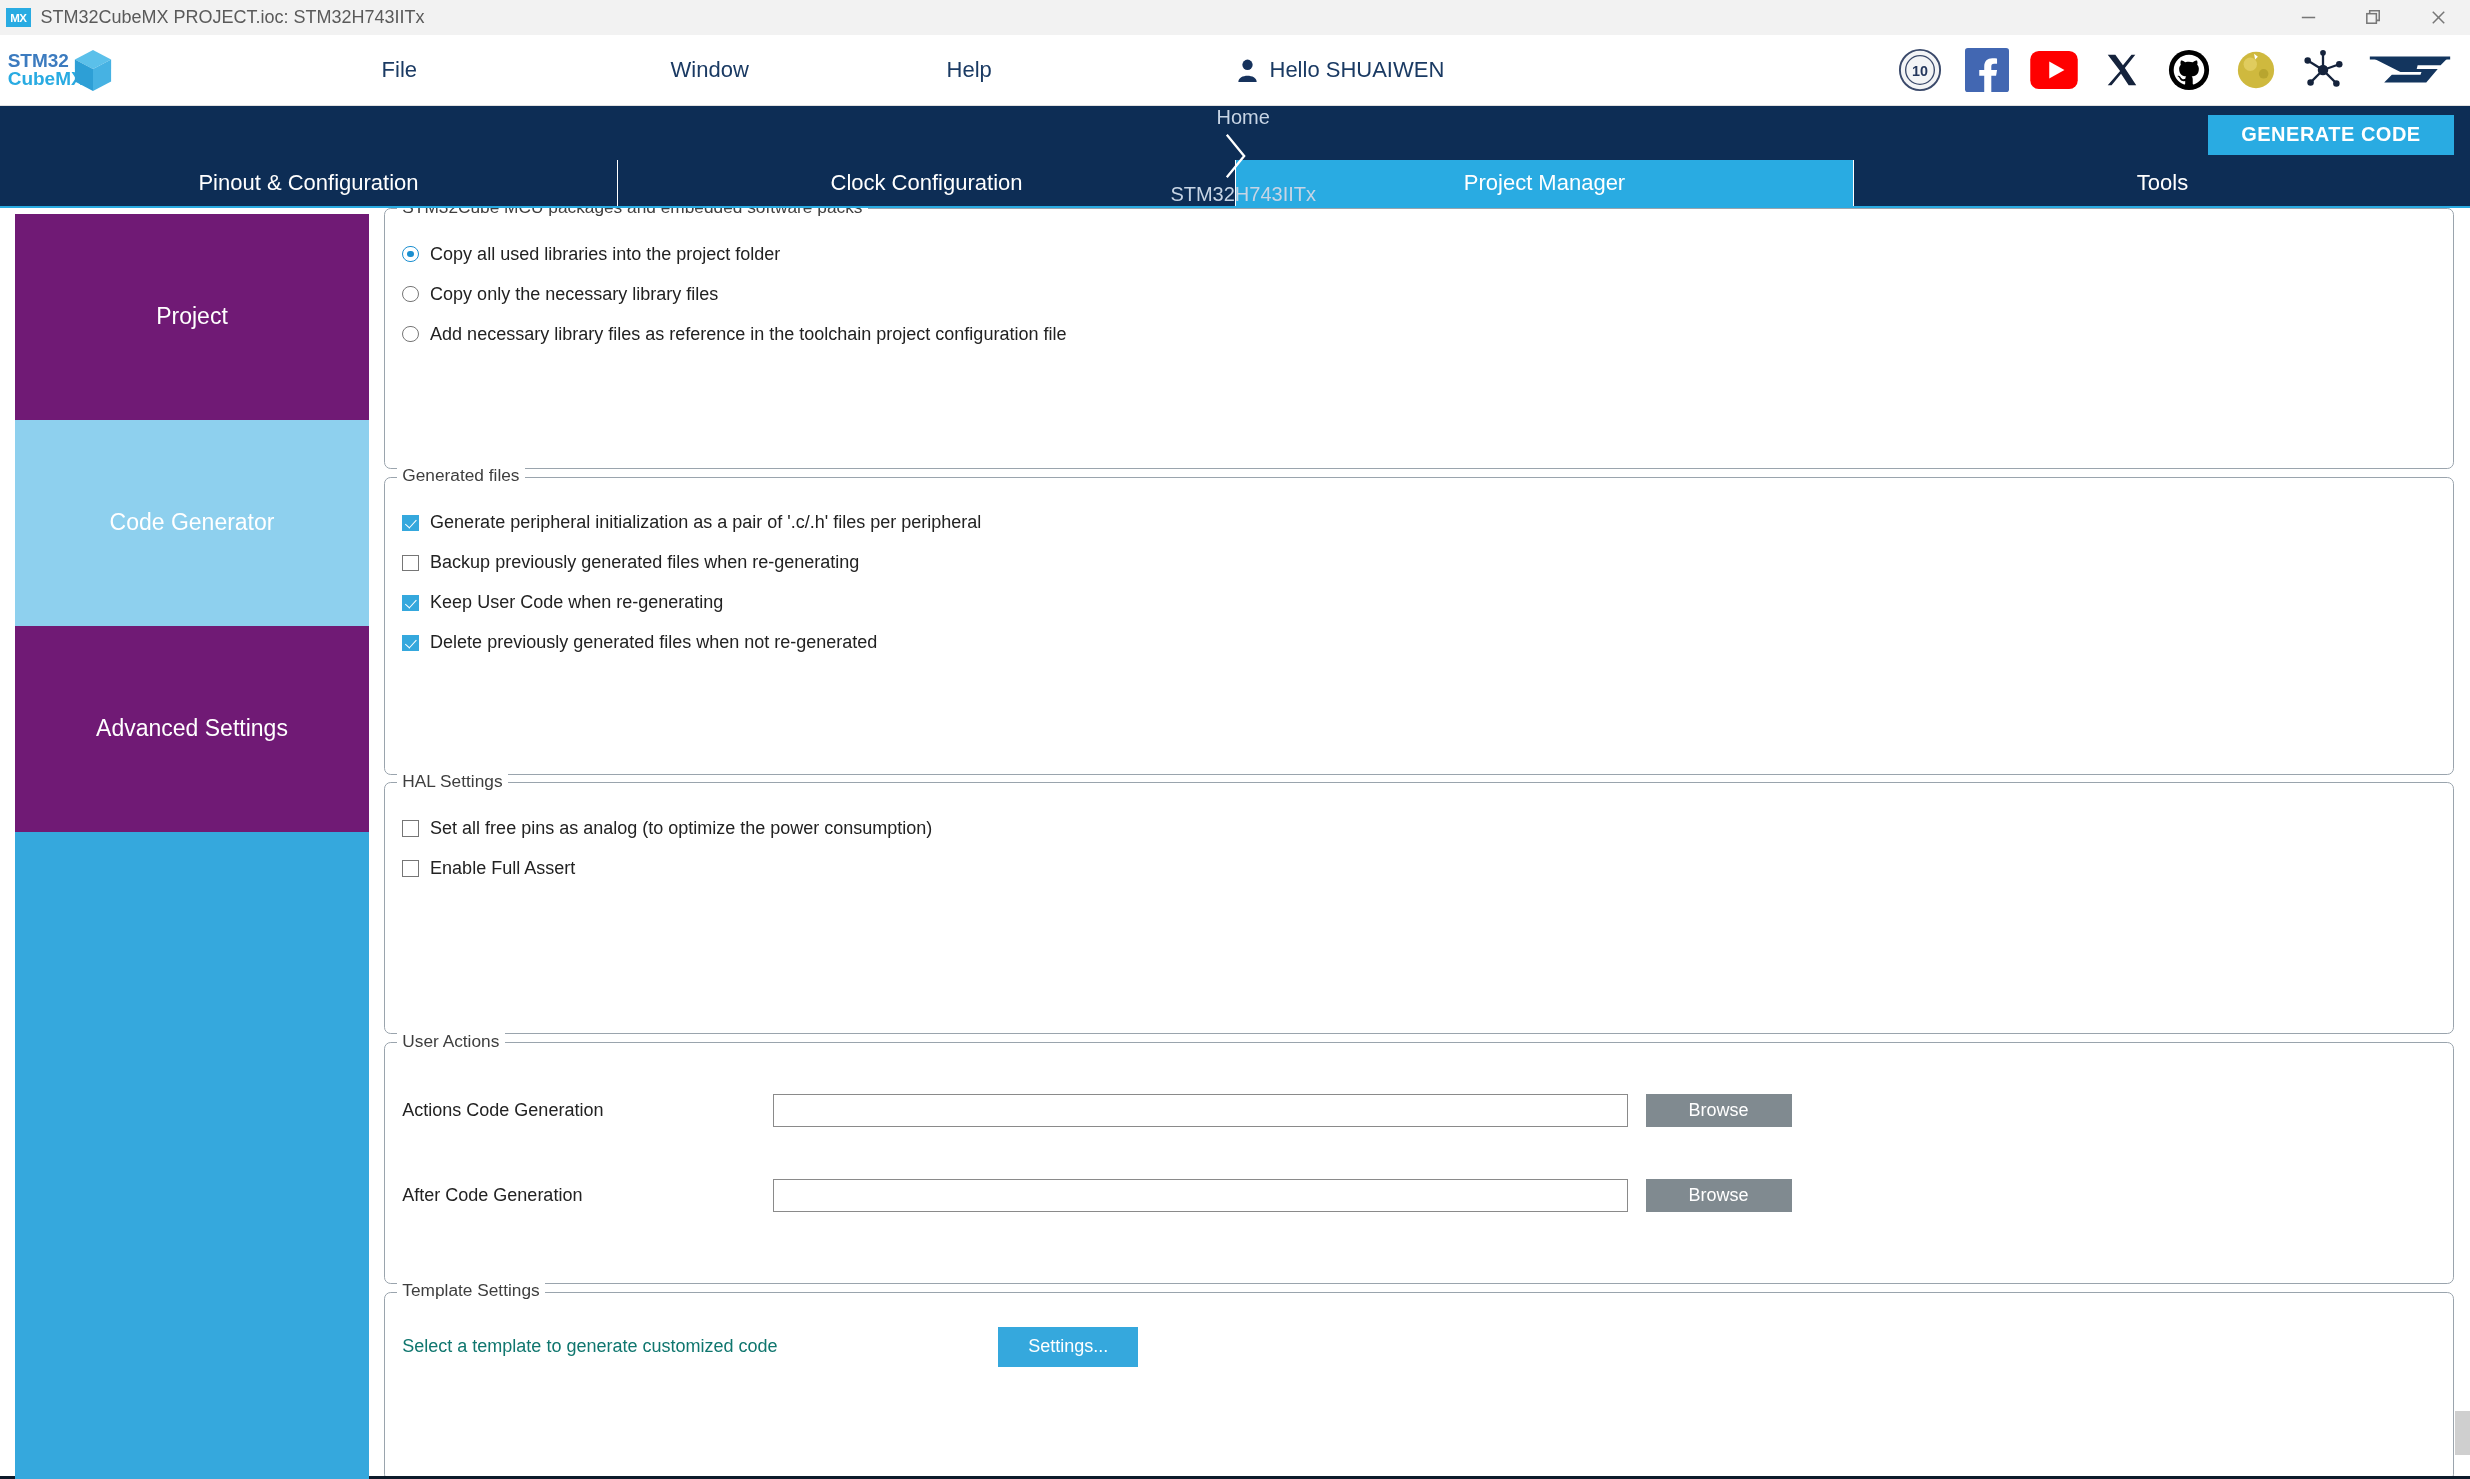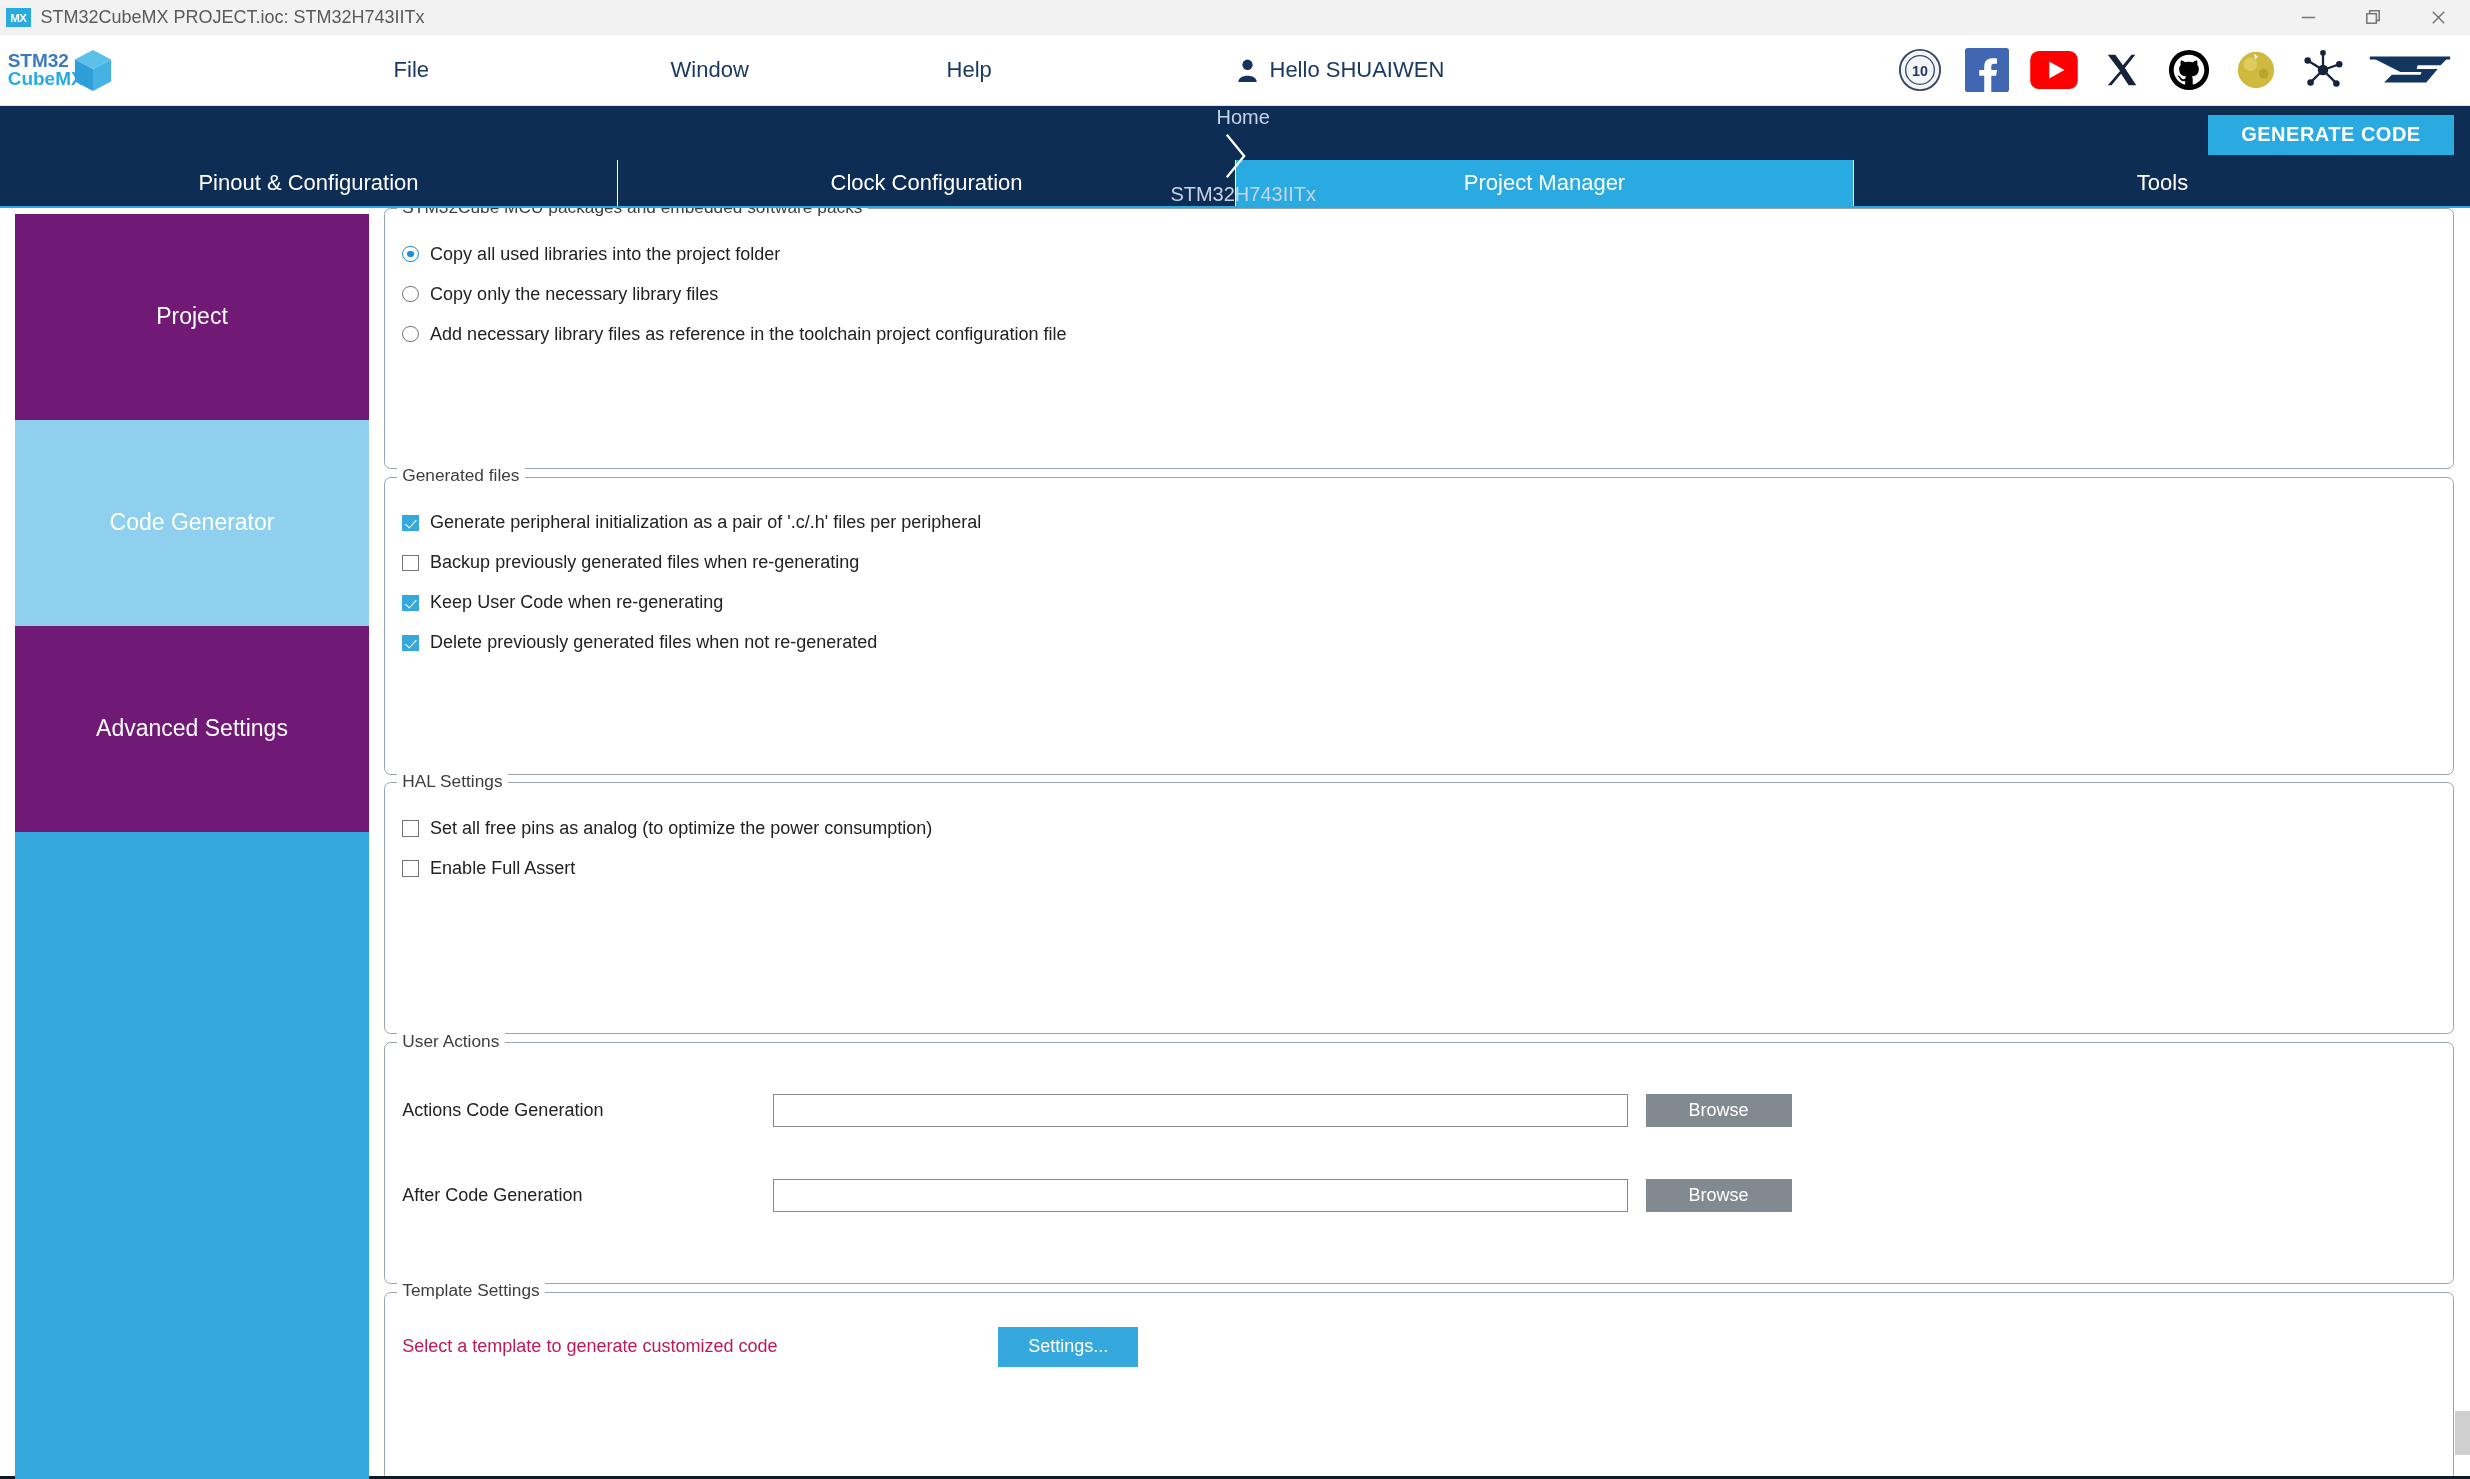--- a/index.html
+++ b/index.html
@@ -66,21 +66,21 @@
   }
   .brand-text .l2 { color:#29abe2; font-size: 19px; display:block; }
   .brand-cube {
     position: absolute; left: 73px; top: 13.4px;
   }
   .menu-item {
     font-size: 22px;
     color: #1a3a63;
     padding: 0 9.6px;
   }
-  .m-file { position: absolute; left: 384px; text-align: right; }
+  .m-file { position: absolute; left: 372px; text-align: right; }
   .m-window { position: absolute; left: 661px; }
   .m-help { position: absolute; left: 937px; }
   .hello {
     position: absolute; left: 1237px;
     display: flex; align-items: center; gap: 11.5px;
     font-size: 22px; color: #1a3a63;
   }
   .person-icon { width: 21px; height: 25px; }
 
   .social {
@@ -248,21 +248,21 @@
   }
   .browse-btn {
     width: 146px; height: 33px;
     background: #808a90;
     color: #ffffff;
     font-size: 18px;
     display: flex; align-items: center; justify-content: center;
     margin-left: 17.3px;
   }
   .tmplrow { display: flex; align-items: center; height: 58px; }
-  .tmpl-label { width: 596px; font-size: 18px; color:#be185d; }
+  .tmpl-label { width: 596px; font-size: 18px; color:#0f766e; }
   .settings-btn {
     width: 140px; height: 40px;
     background: #35a8dd;
     color: #ffffff;
     font-size: 18px;
     display: flex; align-items: center; justify-content: center;
   }
 
   
   .vscroll {

